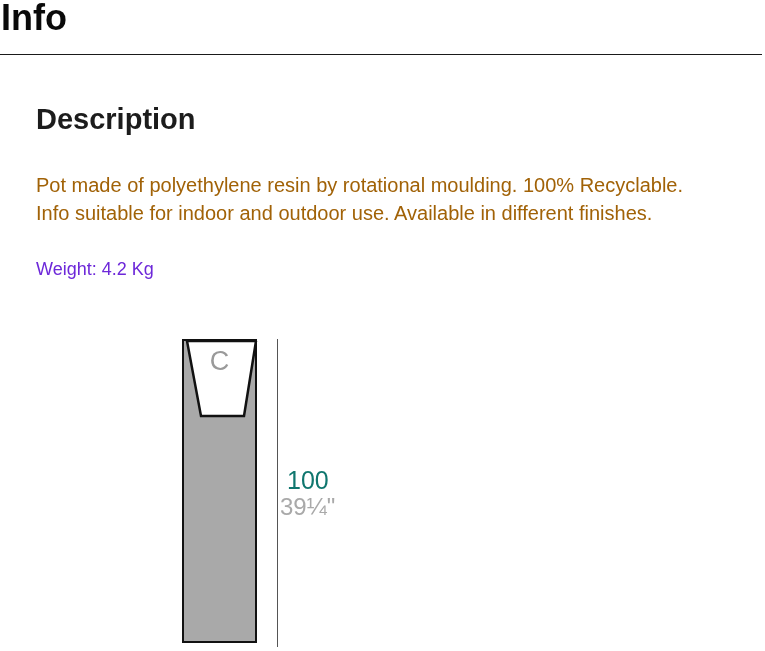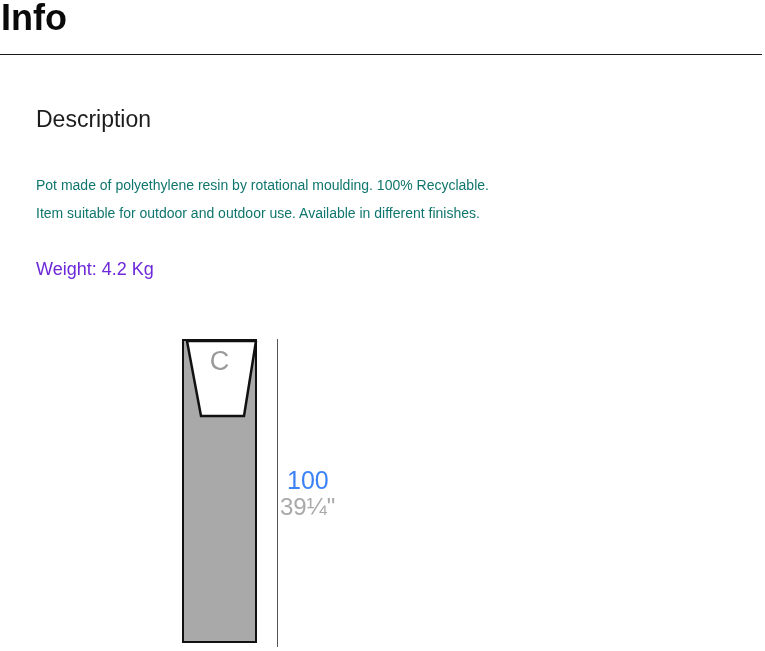--- a/index.html
+++ b/index.html
@@ -31,31 +31,31 @@
     height: 1px;
     background: #1a1a1a;
     border: none;
   }
 
   
   .section-title {
     position: absolute;
     left: 36px;
     top: 105px;
-    font-size: 23px;
+    font-size: 29px;
     line-height: 28px;
-    font-weight: normal;
+    font-weight: bold;
     color: #1c1c1c;
   }
   .description-line {
     position: absolute;
     left: 36px;
-    font-size: 14px;
+    font-size: 20px;
     line-height: 28px;
-    color: #0f766e;
+    color: #a16207;
     white-space: nowrap;
   }
   .desc-line-1 { top: 171px; }
   .desc-line-2 { top: 199px; }
   .weight-line {
     position: absolute;
     left: 36px;
     top: 255px;
     font-size: 18px;
     line-height: 28px;
@@ -114,25 +114,25 @@
   }
 </style>
 </head>
 <body>
 
 <h1 class="page-title">Info</h1>
 <div class="header-divider"></div>
 
 <h2 class="section-title">Description</h2>
 <div class="description-line desc-line-1">Pot made of polyethylene resin by rotational moulding. 100% Recyclable.</div>
-<div class="description-line desc-line-2">Item suitable for outdoor and outdoor use. Available in different finishes.</div>
+<div class="description-line desc-line-2">Info suitable for indoor and outdoor use. Available in different finishes.</div>
 <div class="weight-line">Weight: 4.2 Kg</div>
 
 <div class="pot-body" style="background-color: rgb(169, 169, 169); border-color: rgb(17, 17, 17);">
   <svg class="pot-cavity-svg" width="75" height="79" viewBox="0 0 75 79">
     <polygon points="3,0 72,0 60,75 17,75" stroke-width="2.5" fill="#ffffff" style="stroke: rgb(17, 17, 17);"></polygon>
   </svg>
   <span class="cavity-label">C</span>
 </div>
 
 <div class="dimension-line" style="background-color: rgb(85, 85, 85);"></div>
-<span class="dimension-value-cm" style="color: #3b82f6;">100</span>
+<span class="dimension-value-cm" style="color: #0f766e;">100</span>
 <span class="dimension-value-inches" style="color: rgb(169, 169, 169);">39¼"</span>
 
 </body></html>

